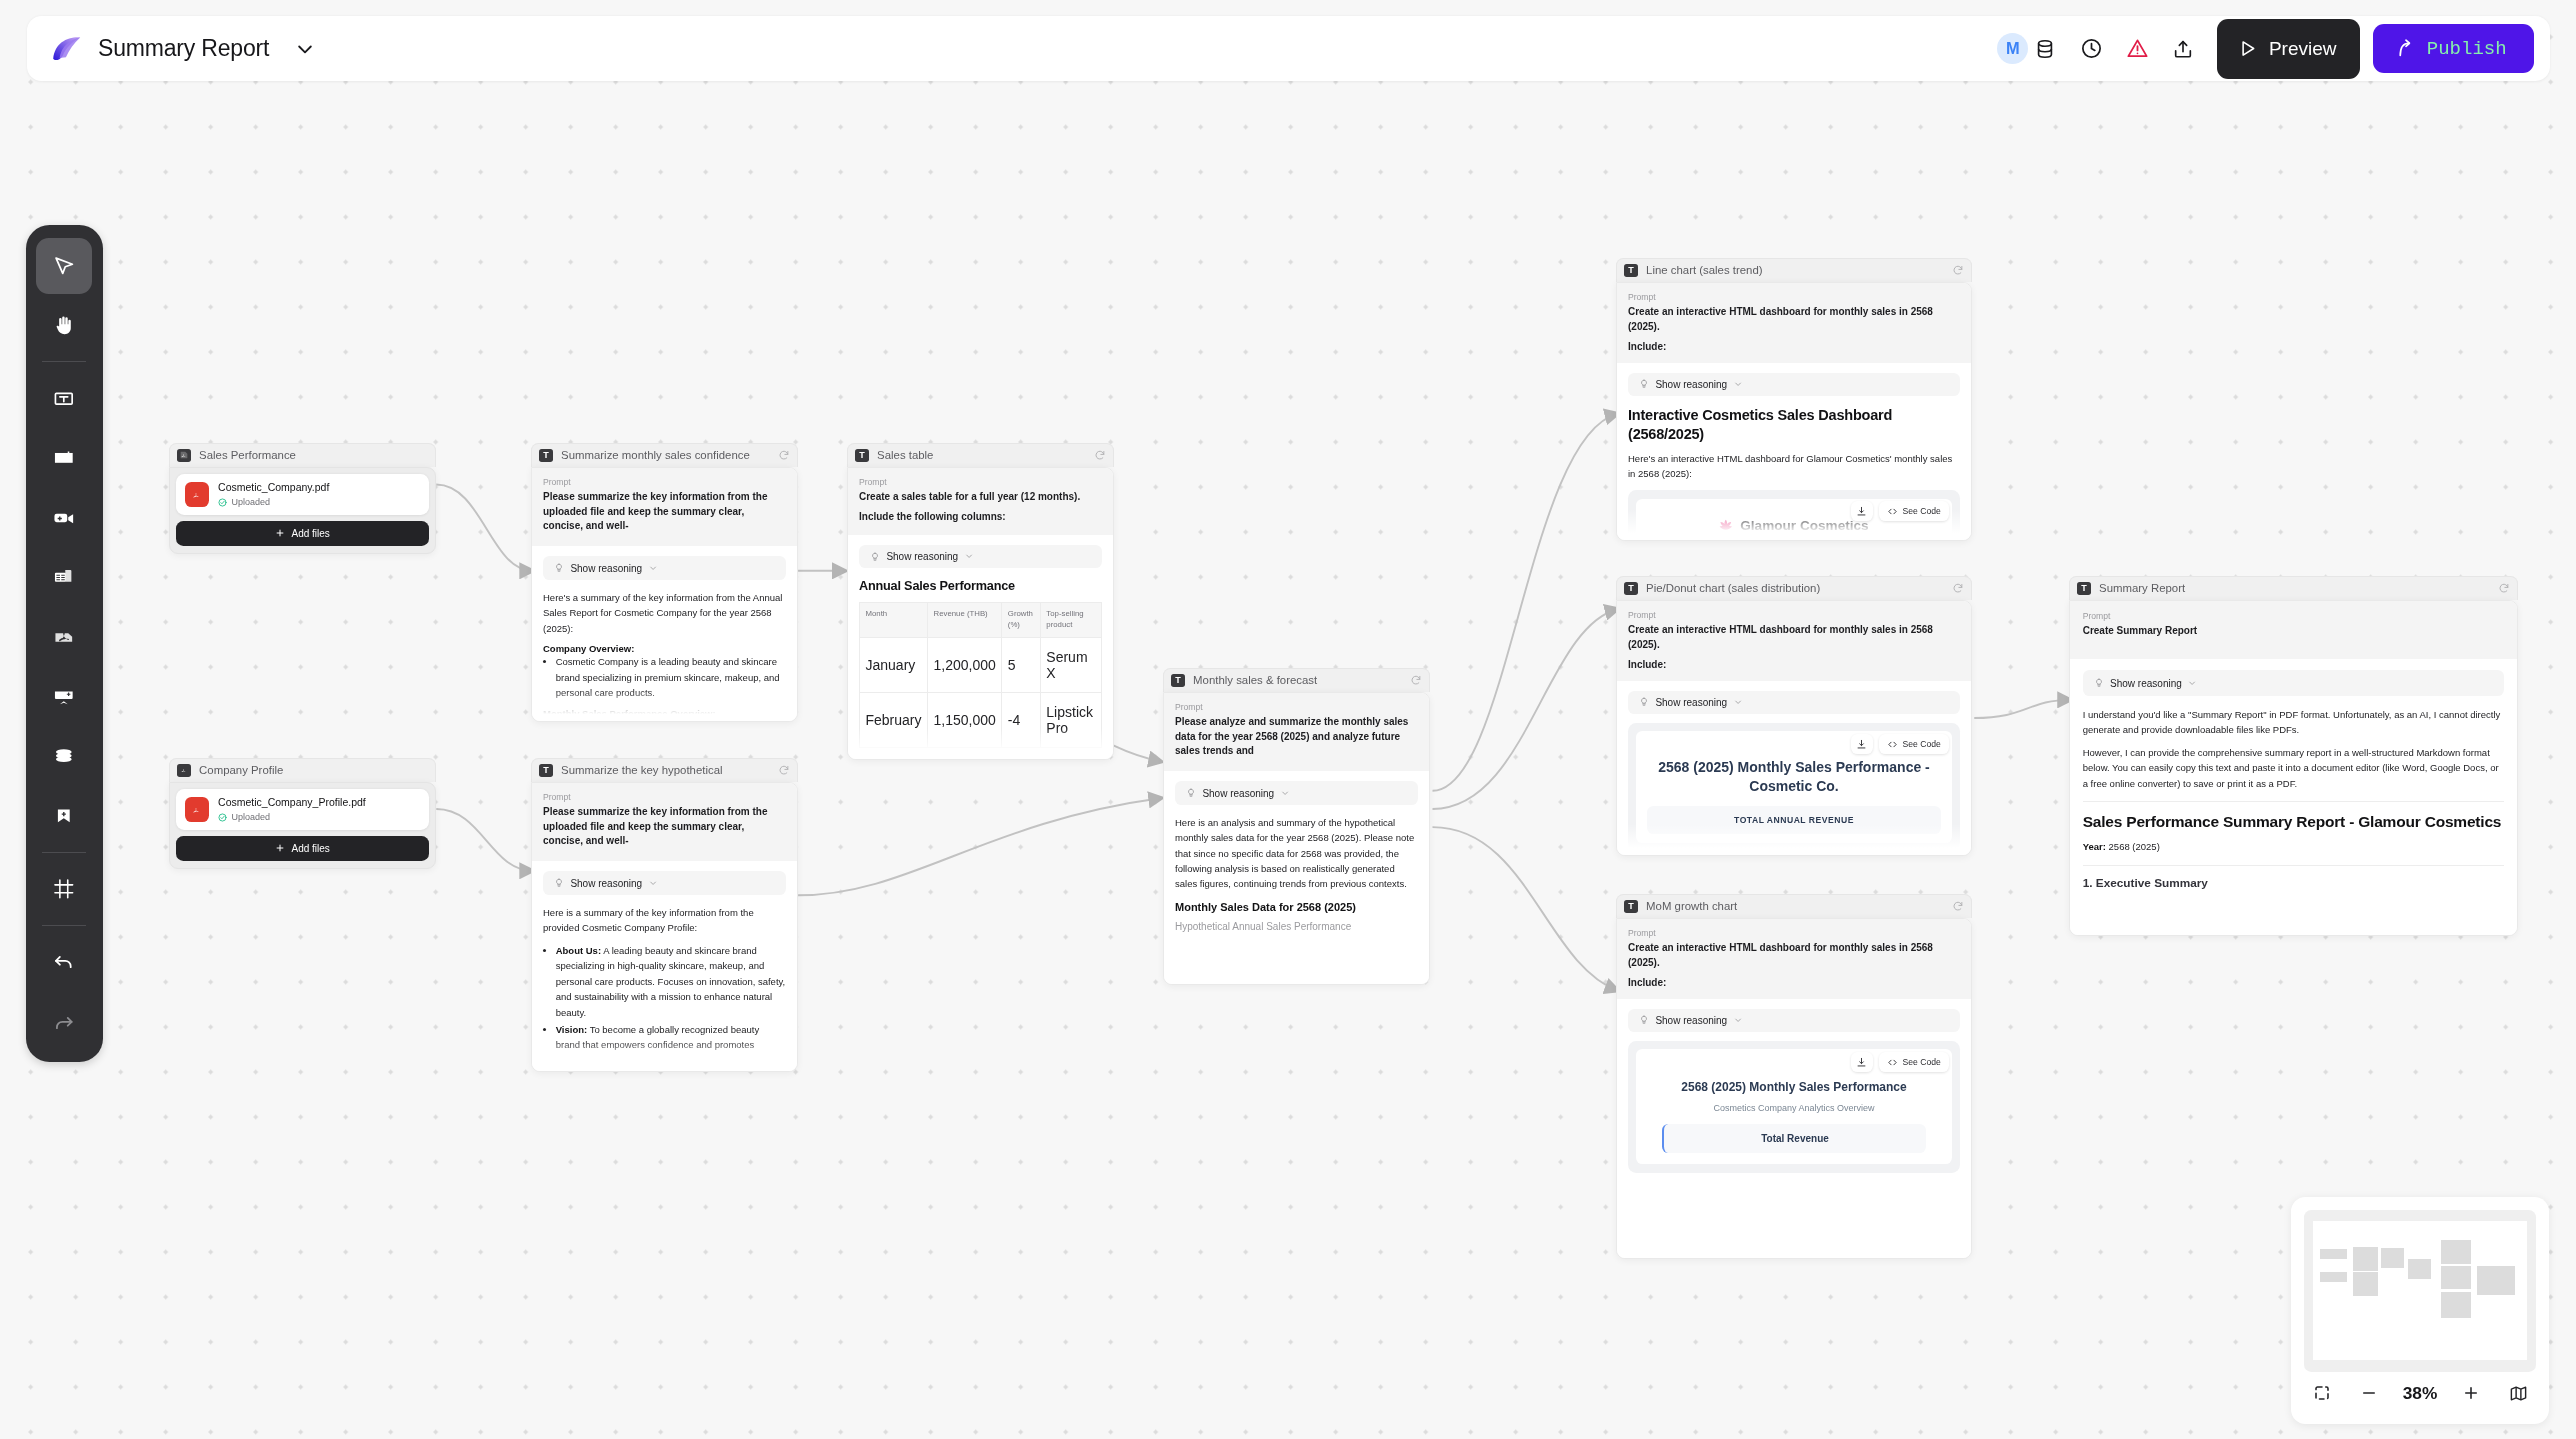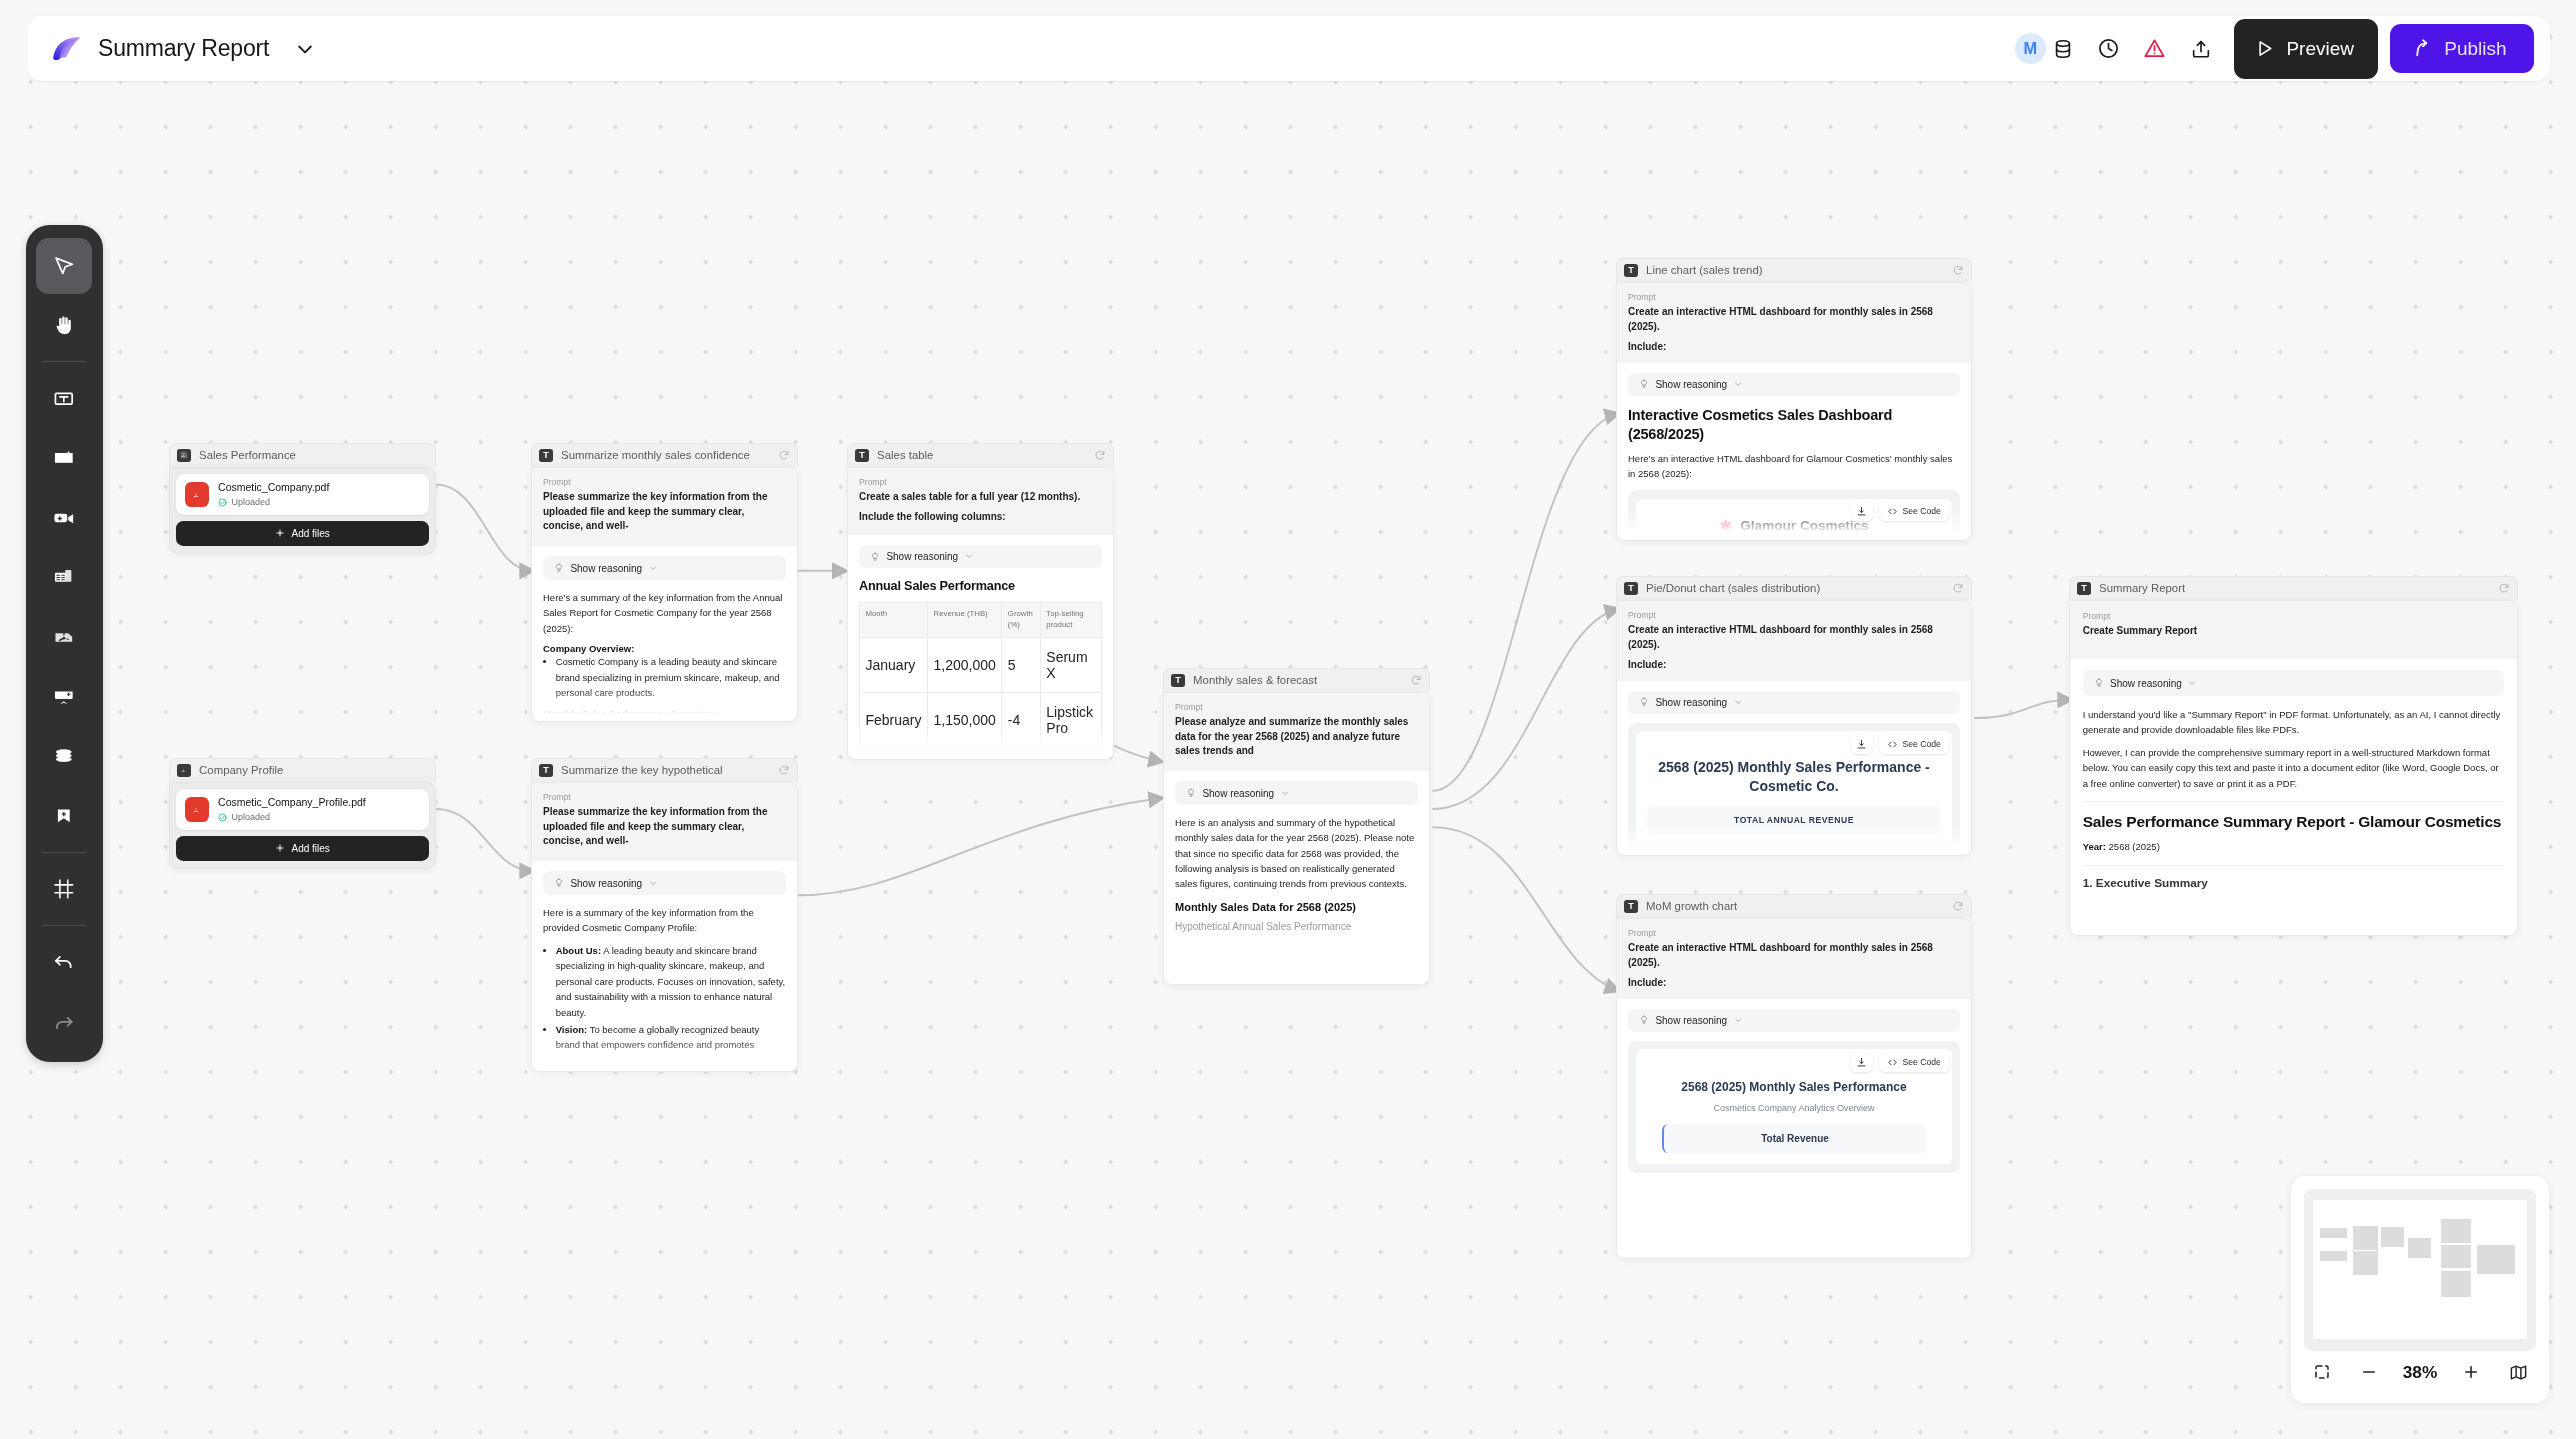--- a/index.html
+++ b/index.html
@@ -50,24 +50,24 @@
     display: flex; align-items: center; justify-content: center;
     cursor: pointer; margin-right: 3.6px;
   }
   .btn-preview {
     height: 60px; background: #232326; color: #fff;
     border-radius: 11px; display: flex; align-items: center;
     gap: 11px; padding: 0 23.6px 0 20px; font-size: 19px;
     cursor: pointer; margin-right: 12.7px; white-space: nowrap;
   }
   .btn-publish {
-    height: 49px; background: #4f15e8; color: #e5e5e5;
+    height: 49px; background: #4f15e8; color: #86efac;
     border-radius: 11px; display: flex; align-items: center;
     gap: 11px; padding: 0 27px 0 22px; font-size: 19px;
-    cursor: pointer; white-space: nowrap;
+    cursor: pointer; white-space: nowrap; font-family: Liberation Mono, monospace;
   }
 
   
   #lefttool {
     position: absolute; left: 25.5px; top: 225px;
     width: 77px; background: #303033;
     border-radius: 23.6px; padding: 12.7px 0;
     display: flex; flex-direction: column; align-items: center;
     gap: 3.6px; z-index: 35;
     box-shadow: 0 2.7px 9px rgba(0,0,0,0.16);
@@ -208,21 +208,21 @@
     margin-top: 11px; background: #f7f8fa; border-radius: 6.4px;
     padding: 9px 7.3px; font-size: 8.6px; font-weight: 700;
     color: #2b3a52; letter-spacing: 0.5px;
   }
   .kpi-card.left-accent { border-left: 2.7px solid #5b8def; text-align: center; letter-spacing: 0; font-size: 10px;}
 
   hr.sep { border: none; border-top: 0.9px solid #ededed; margin: 10px 0; }
 
   
   #minimap {
-    position: absolute; right: 27px; bottom: 37px;
+    position: absolute; right: 27px; bottom: 16px;
     width: 258px; height: 227px; background: #fff;
     border-radius: 14.5px; box-shadow: 0 1.8px 9px rgba(0,0,0,0.07);
     z-index: 40; padding: 12.7px;
     display: flex; flex-direction: column;
   }
   .mm-stage {
     flex: 1 1 auto; background: #efefef; border-radius: 7.3px;
     padding: 11.8px 9px; position: relative;
   }
   .mm-view { position: absolute; inset: 11.8px 9px; background: #fff; }

